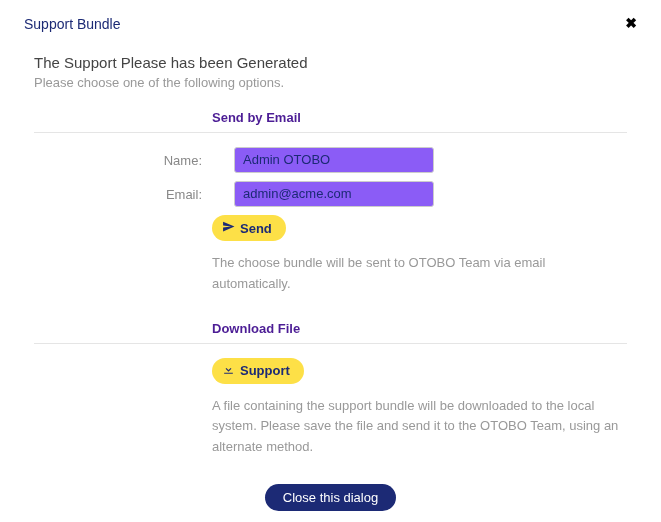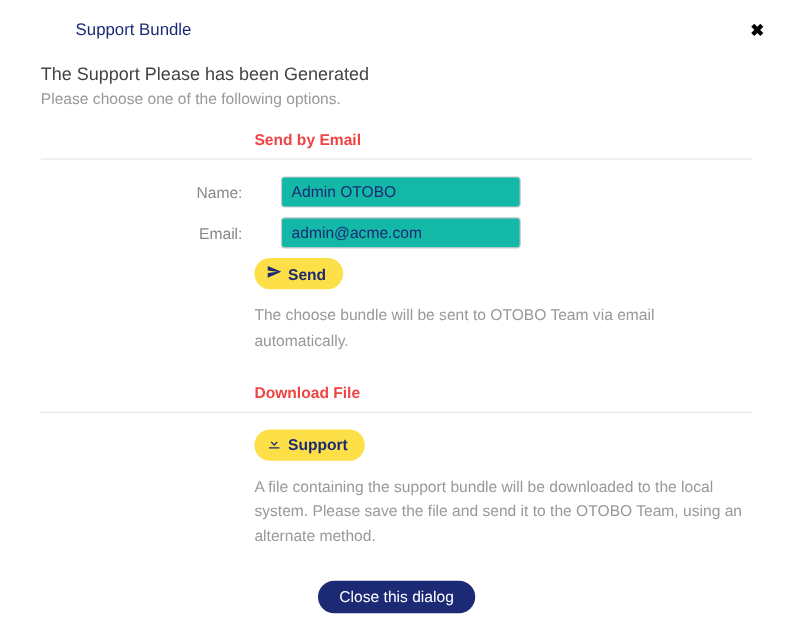--- a/index.html
+++ b/index.html
@@ -10,23 +10,22 @@
     height: 522px;
     overflow: hidden;
   }
   .dialog {
     padding: 16px 24px 20px 24px;
     position: relative;
   }
   .dialog-header {
     display: flex;
     justify-content: space-between;
-    align-items: flex-end;
+    align-items: flex-start;
     margin-bottom: 22px;
-    margin-left: 39px;
   }
   .dialog-title {
     color: #1c2a75;
     font-size: 14px;
     font-weight: 400;
   }
   .close-icon {
     color: #000;
     font-weight: bold;
     font-size: 14px;
@@ -57,21 +56,21 @@
     margin-bottom: 14px;
   }
   .label-col {
     width: 178px;
     flex-shrink: 0;
   }
   .body-col {
     flex: 1;
   }
   .section-title {
-    color: #ef4444;
+    color: #4c1d95;
     font-size: 13px;
     font-weight: bold;
   }
   .field-row {
     display: flex;
     align-items: center;
     margin-bottom: 8px;
     gap: 22px;
   }
   .field-label {
@@ -80,21 +79,21 @@
     padding-right: 10px;
     color: #888;
     font-size: 13px;
     flex-shrink: 0;
   }
   .field-input {
     width: 200px;
     height: 26px;
     border: 1px solid #ccc;
     border-radius: 3px;
-    background: #14b8a6;
+    background: #8b5cf6;
     padding: 0 8px;
     color: #1c2a75;
     font-size: 13px;
     line-height: 24px;
   }
   .action-row {
     display: flex;
     margin-bottom: 12px;
   }
   .pill-btn {

